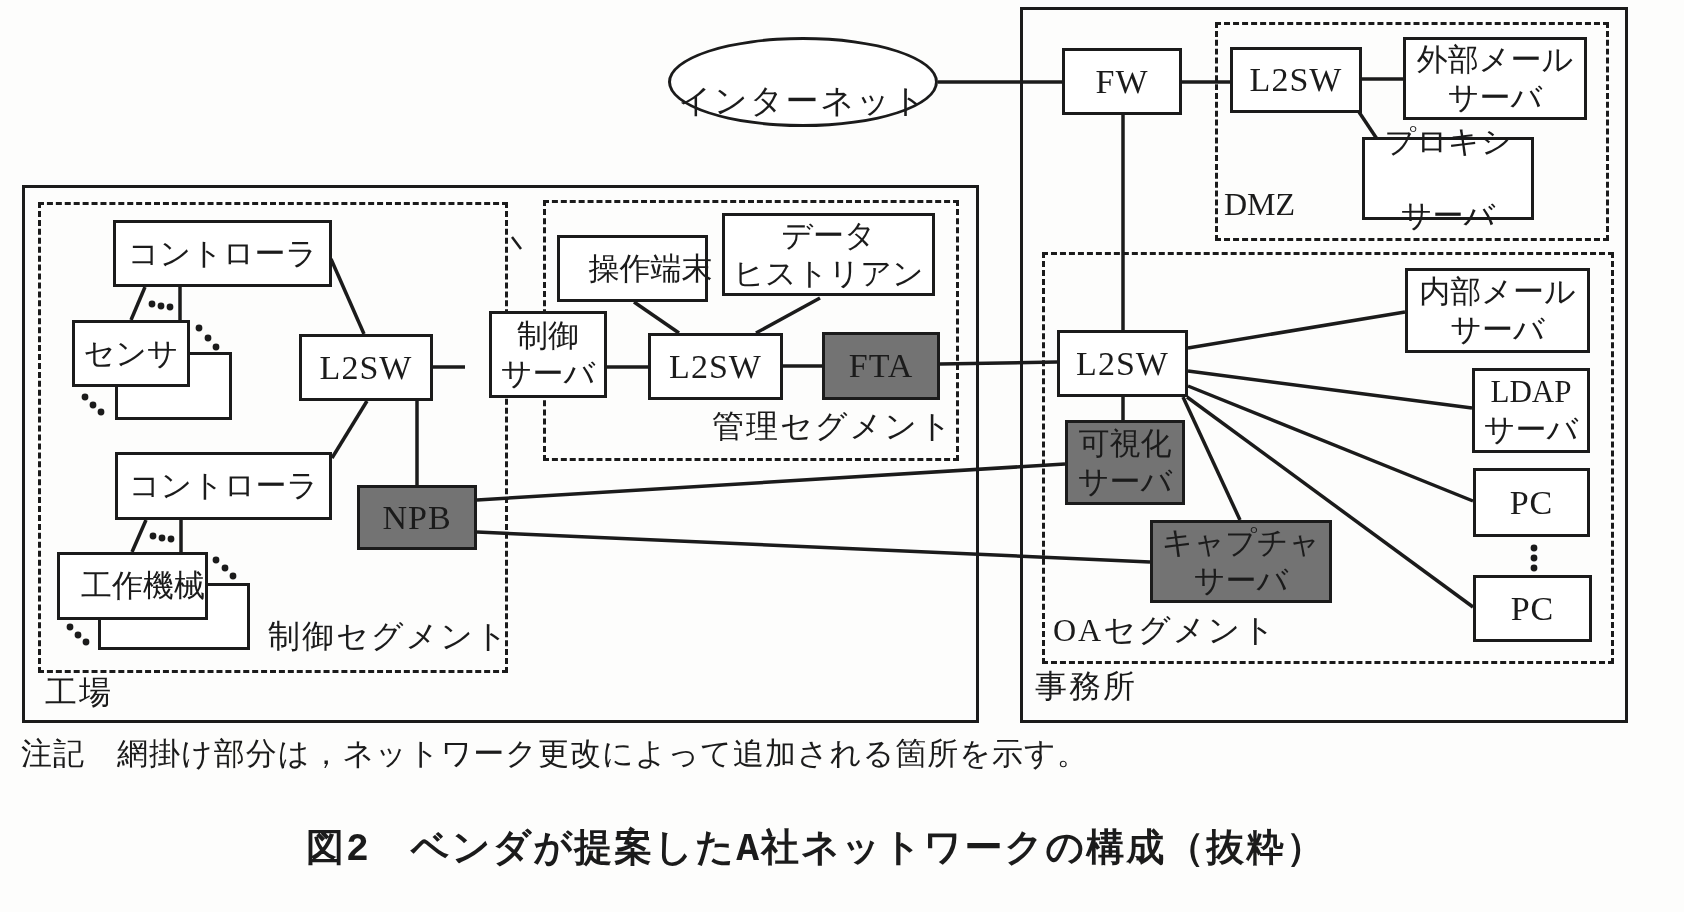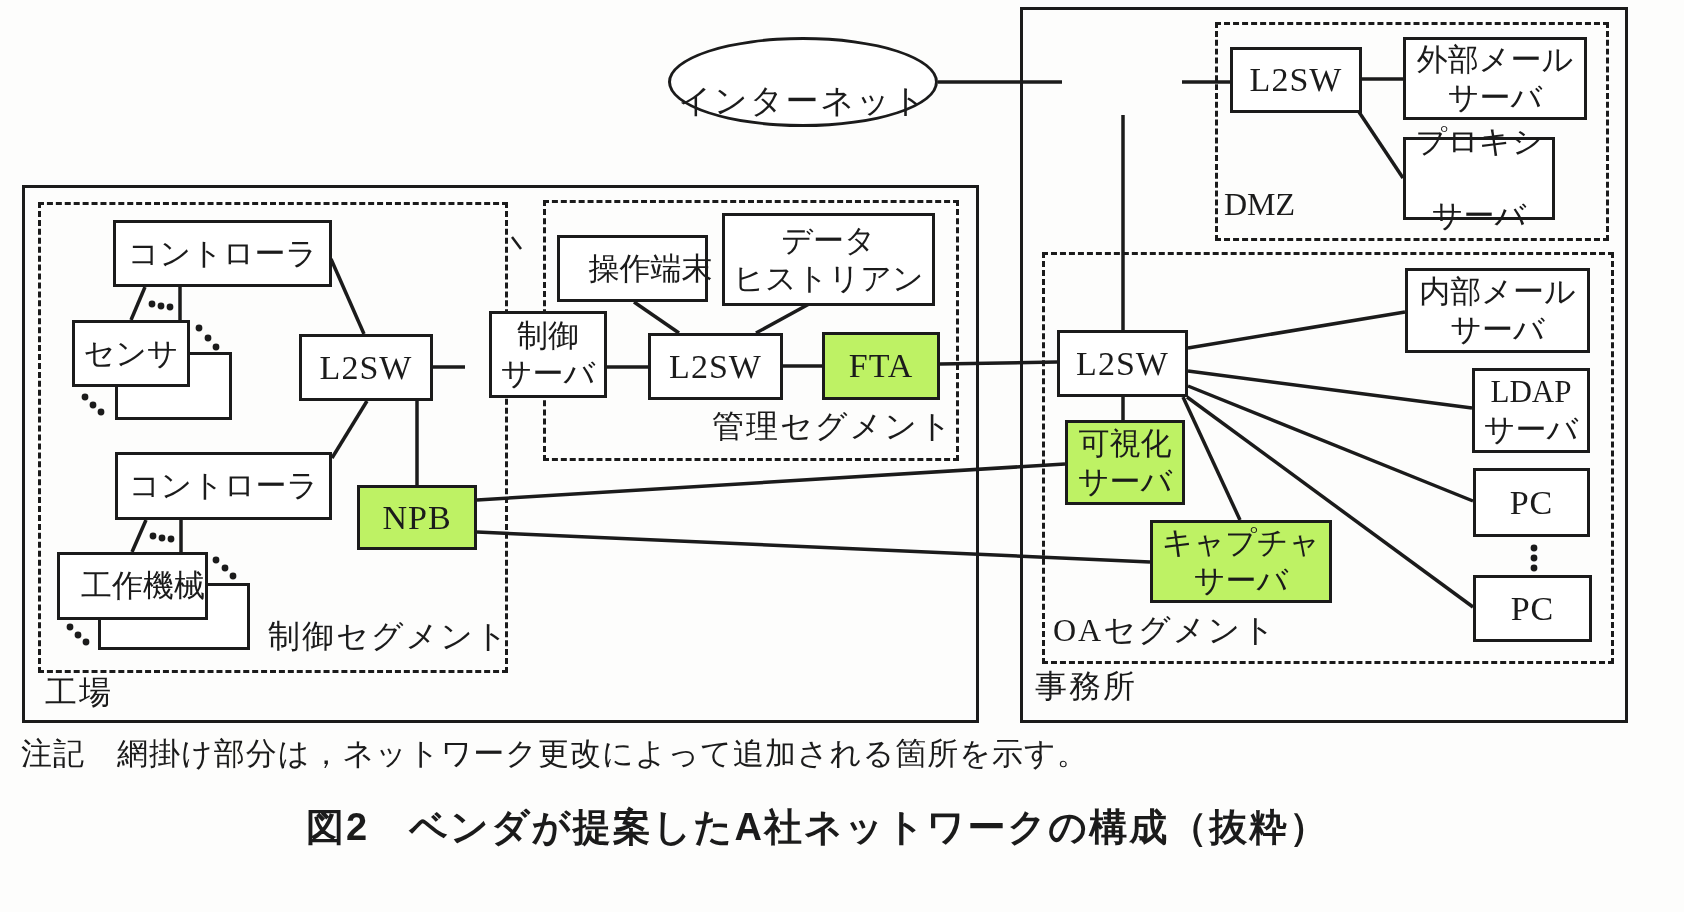--- a/index.html
+++ b/index.html
@@ -16,35 +16,35 @@
   .region-label{
     position:absolute;z-index:4;font-size:32px;line-height:1;
     white-space:nowrap;letter-spacing:2px;
   }
   .node{
     position:absolute;z-index:3;border:3px solid #1b1b1b;background:#ffffff;
     display:flex;flex-direction:column;align-items:center;justify-content:center;
     text-align:center;font-size:31px;line-height:1.22;white-space:nowrap;
     box-sizing:border-box;
   }
-  .node.shaded{background:#bef264;}
+  .node.shaded{background:#737373;}
   .node.shadowbox{z-index:2;background:#ffffff;}
   .node.latin{font-size:34px;letter-spacing:1px;}
   .ellipse{
     position:absolute;z-index:3;border:3px solid #1b1b1b;border-radius:50%;
     background:#ffffff;display:flex;align-items:flex-end;justify-content:center;
     font-size:33px;letter-spacing:2px;box-sizing:border-box;white-space:nowrap;
   }
   .note{
     position:absolute;z-index:4;font-family:"Liberation Sans","DejaVu Sans",sans-serif;
     font-size:31px;white-space:nowrap;letter-spacing:1px;
   }
   .caption{
-    position:absolute;z-index:4;font-family:Liberation Sans, sans-serif;
-    font-size:38px;font-weight:600;white-space:nowrap;letter-spacing:2px;
+    position:absolute;z-index:4;font-family:Liberation Mono, monospace;
+    font-size:38px;font-weight:600;white-space:nowrap;letter-spacing:2px;margin-top:20px;
   }
 </style>
 </head>
 <body>
 
 <div class="stage">
 
   <svg class="wires" width="1684" height="912" viewBox="0 0 1684 912">
     <g stroke="#1b1b1b" stroke-width="3.5" fill="none">
       <line x1="938" y1="82" x2="1062" y2="82"></line>
@@ -146,39 +146,42 @@
   </div>
 
   <div class="node" style="left:465px;top:311px;width:118px;height:87px;margin-left:24px;">
     <span>制御</span>
     <span>サーバ</span>
   </div>
 
   <div class="node" style="left:557px;top:235px;width:151px;height:67px;padding-left:36px;">
     <span>操作端末</span>
   </div>
-  <div class="node" style="left:722px;top:213px;width:213px;height:93px;">
+  <div class="node" style="left:722px;top:213px;width:213px;height:83px;">
     <span>データ</span>
     <span>ヒストリアン</span>
   </div>
   <div class="node latin" style="left:648px;top:333px;width:135px;height:67px;">
     <span>L2SW</span>
   </div>
   <div class="node latin shaded" style="left:822px;top:332px;width:118px;height:68px;">
     <span>FTA</span>
   </div>
 
+  <div class="node latin" style="left:1062px;top:48px;width:120px;height:67px;">
+    <span>FW</span>
+  </div>
   <div class="node latin" style="left:1230px;top:47px;width:132px;height:66px;">
     <span>L2SW</span>
   </div>
   <div class="node" style="left:1403px;top:37px;width:184px;height:83px;">
     <span>外部メール</span>
     <span>サーバ</span>
   </div>
-  <div class="node" style="left:1403px;top:137px;width:152px;height:83px;gap:36px;">
+  <div class="node" style="left:1362px;top:137px;width:172px;height:83px;gap:36px;">
     <span>プロキシ</span>
     <span>サーバ</span>
   </div>
 
   <div class="node latin" style="left:1057px;top:330px;width:131px;height:67px;">
     <span>L2SW</span>
   </div>
   <div class="node" style="left:1405px;top:268px;width:185px;height:85px;">
     <span>内部メール</span>
     <span>サーバ</span>

